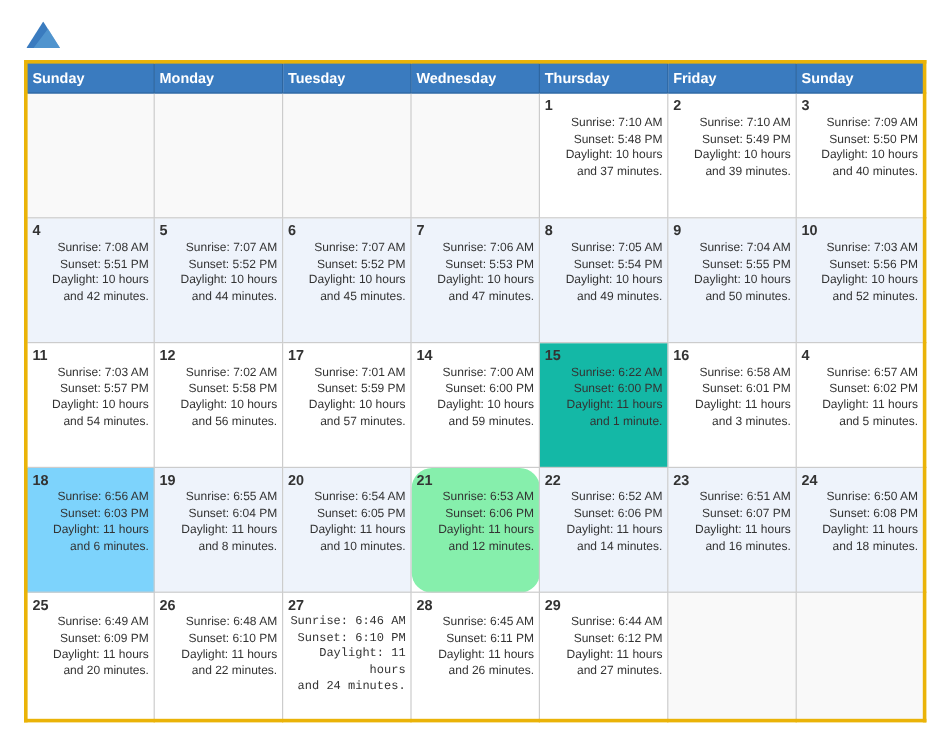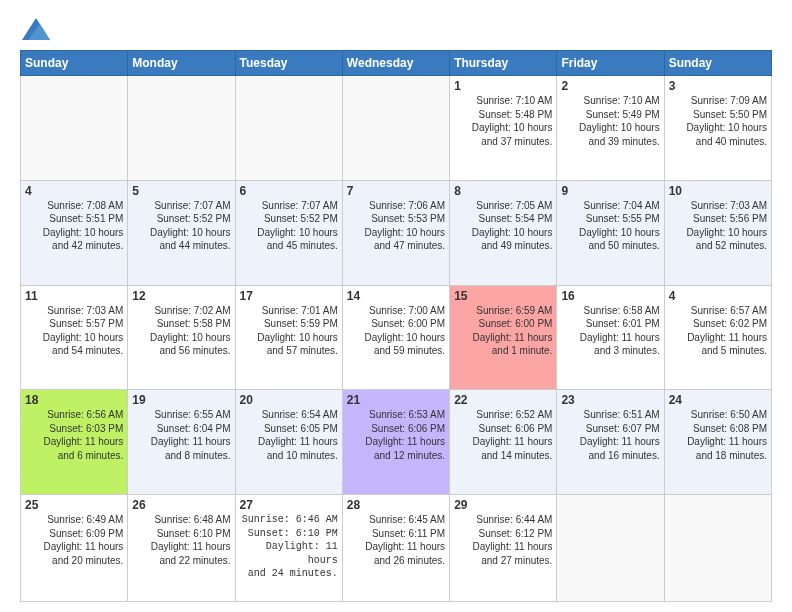--- a/index.html
+++ b/index.html
@@ -56,21 +56,21 @@
       font-weight: bold;
       color: #333;
       line-height: 1.1;
     }
     .location {
       font-size: 15px;
       color: #555;
     }
     .calendar {
       flex: 1;
-      border: 1px solid #eab308;
+      border: 3px solid #eab308;
       border-collapse: collapse;
       width: 100%;
       table-layout: fixed;
     }
     .calendar th {
       background-color: #3a7bbf;
       color: #fff;
       font-size: 12px;
       font-weight: bold;
       padding: 5px 4px;
@@ -239,65 +239,65 @@
 Daylight: 10 hours
 and 57 minutes.</div>
           </td>
           <td style="background: rgb(255, 255, 255);">
             <span class="day-num">14</span>
             <div class="day-info" style="white-space: pre-line;">Sunrise: 7:00 AM
 Sunset: 6:00 PM
 Daylight: 10 hours
 and 59 minutes.</div>
           </td>
-          <td style="background: #fca5a5;">
+          <td style="background: #14b8a6;">
             <span class="day-num">15</span>
-            <div class="day-info" style="white-space: pre-line;">Sunrise: 6:59 AM
+            <div class="day-info" style="white-space: pre-line;">Sunrise: 6:22 AM
 Sunset: 6:00 PM
 Daylight: 11 hours
 and 1 minute.</div>
           </td>
           <td style="background: rgb(255, 255, 255);">
             <span class="day-num">16</span>
             <div class="day-info" style="white-space: pre-line;">Sunrise: 6:58 AM
 Sunset: 6:01 PM
 Daylight: 11 hours
 and 3 minutes.</div>
           </td>
           <td style="background: rgb(255, 255, 255);">
             <span class="day-num">4</span>
             <div class="day-info" style="white-space: pre-line;">Sunrise: 6:57 AM
 Sunset: 6:02 PM
 Daylight: 11 hours
 and 5 minutes.</div>
           </td>
         </tr>
         <tr>
-          <td style="background: #bef264;">
+          <td style="background: #7dd3fc;">
             <span class="day-num">18</span>
             <div class="day-info" style="white-space: pre-line;">Sunrise: 6:56 AM
 Sunset: 6:03 PM
 Daylight: 11 hours
 and 6 minutes.</div>
           </td>
           <td style="background: rgb(238, 243, 251); margin-left: 30px;">
             <span class="day-num">19</span>
             <div class="day-info" style="white-space: pre-line;">Sunrise: 6:55 AM
 Sunset: 6:04 PM
 Daylight: 11 hours
 and 8 minutes.</div>
           </td>
           <td style="background: rgb(238, 243, 251);">
             <span class="day-num">20</span>
             <div class="day-info" style="white-space: pre-line;">Sunrise: 6:54 AM
 Sunset: 6:05 PM
 Daylight: 11 hours
 and 10 minutes.</div>
           </td>
-          <td style="background: #c4b5fd;">
+          <td style="background: #86efac; border-radius: 17px;">
             <span class="day-num">21</span>
             <div class="day-info" style="white-space: pre-line;">Sunrise: 6:53 AM
 Sunset: 6:06 PM
 Daylight: 11 hours
 and 12 minutes.</div>
           </td>
           <td style="background: rgb(238, 243, 251);">
             <span class="day-num">22</span>
             <div class="day-info" style="white-space: pre-line;">Sunrise: 6:52 AM
 Sunset: 6:06 PM

